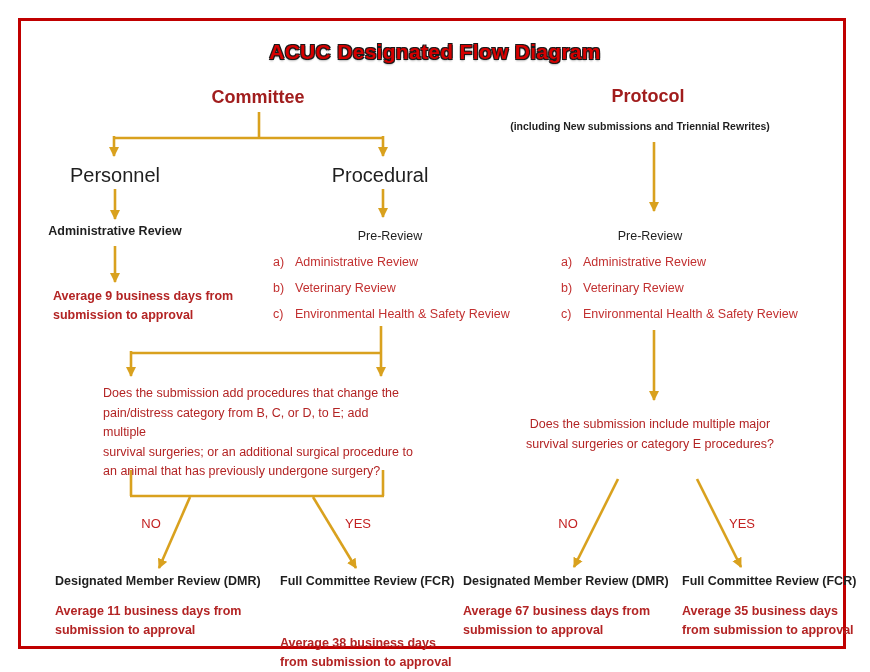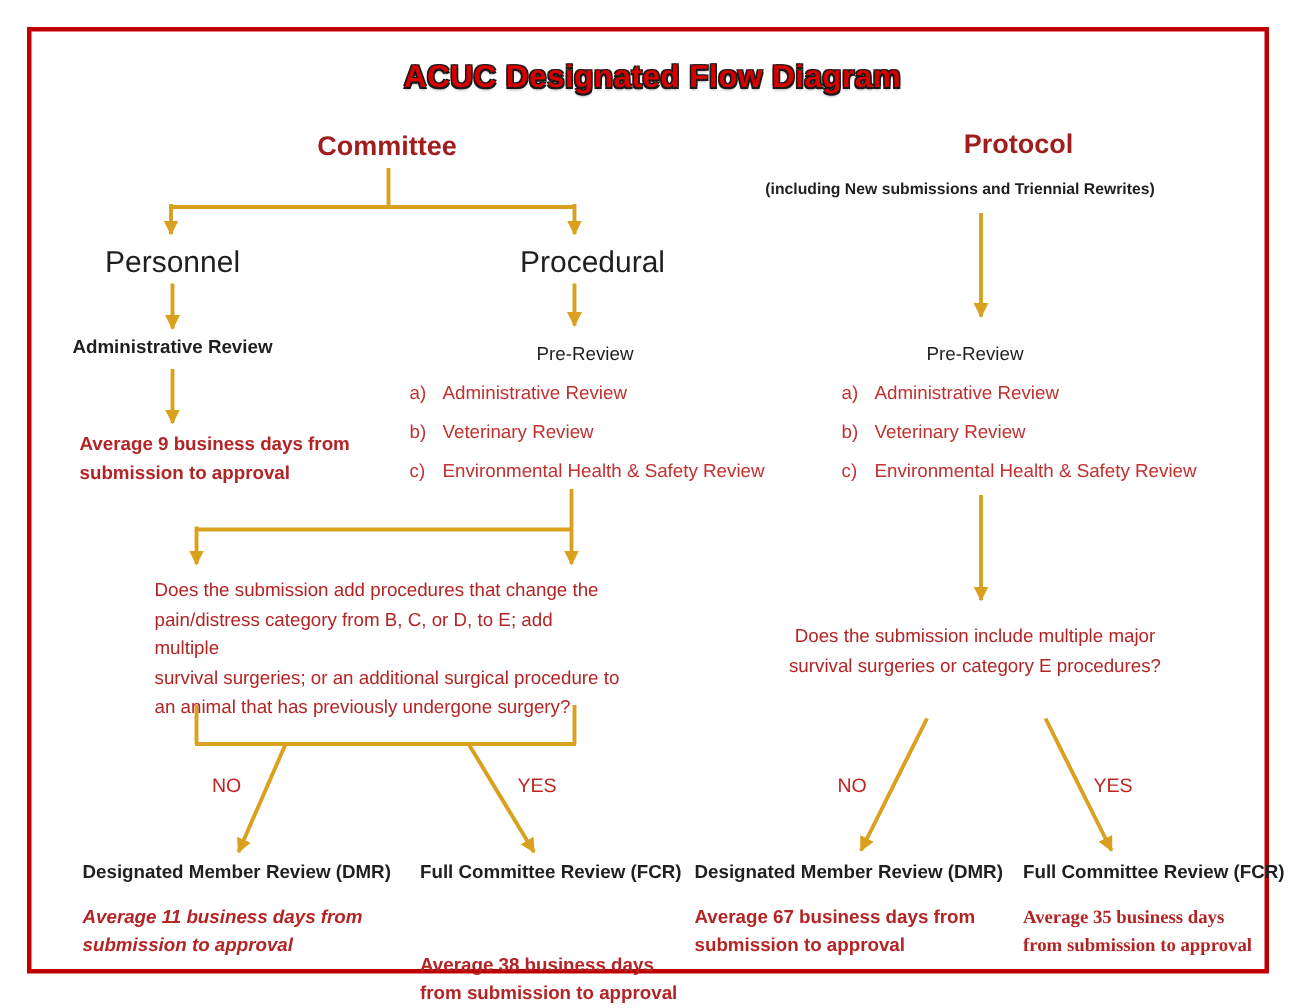--- a/index.html
+++ b/index.html
@@ -90,21 +90,21 @@
     <line x1="697" y1="479" x2="741" y2="567" marker-end="url(#ah)"></line>
   </g>
 </svg>
 
 <div class="abs title">ACUC Designated Flow Diagram</div>
 
 <div class="abs branch-heading center" style="left:158px;top:87px;width:200px;">Committee</div>
 
 <div class="abs node-label center" style="left:55px;top:164px;width:120px;">Personnel</div>
 
-<div class="abs node-label center" style="left:335px;top:164px;width:120px;">Procedural</div>
+<div class="abs node-label center" style="left:320px;top:164px;width:120px;">Procedural</div>
 
 <div class="abs bold-black center" style="left:35px;top:224px;width:160px;">Administrative Review</div>
 
 <div class="abs red-bold ml" style="left:53px;top:287px;">Average 9 business days from
 submission to approval</div>
 
 <div class="abs prereview center" style="left:330px;top:229px;width:120px;">Pre-Review</div>
 
 <div class="abs rlist" style="left:273px;top:254px;">
   <div class="row">
@@ -122,21 +122,21 @@
 </div>
 
 <div class="abs question ml" style="left:103px;top:384px;width:310px;">Does the submission add procedures that change the
 pain/distress category from B, C, or D, to E; add multiple
 survival surgeries; or an additional surgical procedure to
 an animal that has previously undergone surgery?</div>
 
 <div class="abs noyes center" style="left:133px;top:516px;width:36px;">NO</div>
 <div class="abs noyes center" style="left:338px;top:516px;width:40px;">YES</div>
 
-<div class="abs branch-heading center" style="left:579px;top:86px;width:200px;">Protocol</div>
+<div class="abs branch-heading center" style="left:548px;top:86px;width:200px;">Protocol</div>
 
 <div class="abs subtitle center" style="left:490px;top:120px;width:300px;">(including New submissions and Triennial Rewrites)</div>
 
 <div class="abs prereview center" style="left:590px;top:229px;width:120px;">Pre-Review</div>
 
 <div class="abs rlist" style="left:561px;top:254px;">
   <div class="row">
     <span class="letter">a)</span>
     <span>Administrative Review</span>
   </div>
@@ -150,26 +150,26 @@
   </div>
 </div>
 
 <div class="abs question ml center" style="left:500px;top:415px;width:300px;">Does the submission include multiple major
 survival surgeries or category E procedures?</div>
 
 <div class="abs noyes center" style="left:550px;top:516px;width:36px;">NO</div>
 <div class="abs noyes center" style="left:722px;top:516px;width:40px;">YES</div>
 
 <div class="abs bold-black" style="left:55px;top:574px;">Designated Member Review (DMR)</div>
-<div class="abs red-bold ml" style="left:55px;top:602px;font-style:italic;">Average 11 business days from
+<div class="abs red-bold ml" style="left:55px;top:602px;">Average 11 business days from
 submission to approval</div>
 
 <div class="abs bold-black" style="left:280px;top:574px;">Full Committee Review (FCR)</div>
 <div class="abs red-bold ml" style="left:280px;top:602px;margin-top:32px;">Average 38 business days
 from submission to approval</div>
 
 <div class="abs bold-black" style="left:463px;top:574px;">Designated Member Review (DMR)</div>
 <div class="abs red-bold ml" style="left:463px;top:602px;">Average 67 business days from
 submission to approval</div>
 
 <div class="abs bold-black" style="left:682px;top:574px;">Full Committee Review (FCR)</div>
-<div class="abs red-bold ml" style="left:682px;top:602px;font-family:Liberation Serif, serif;">Average 35 business days
+<div class="abs red-bold ml" style="left:682px;top:602px;">Average 35 business days
 from submission to approval</div>
 
 </body></html>

